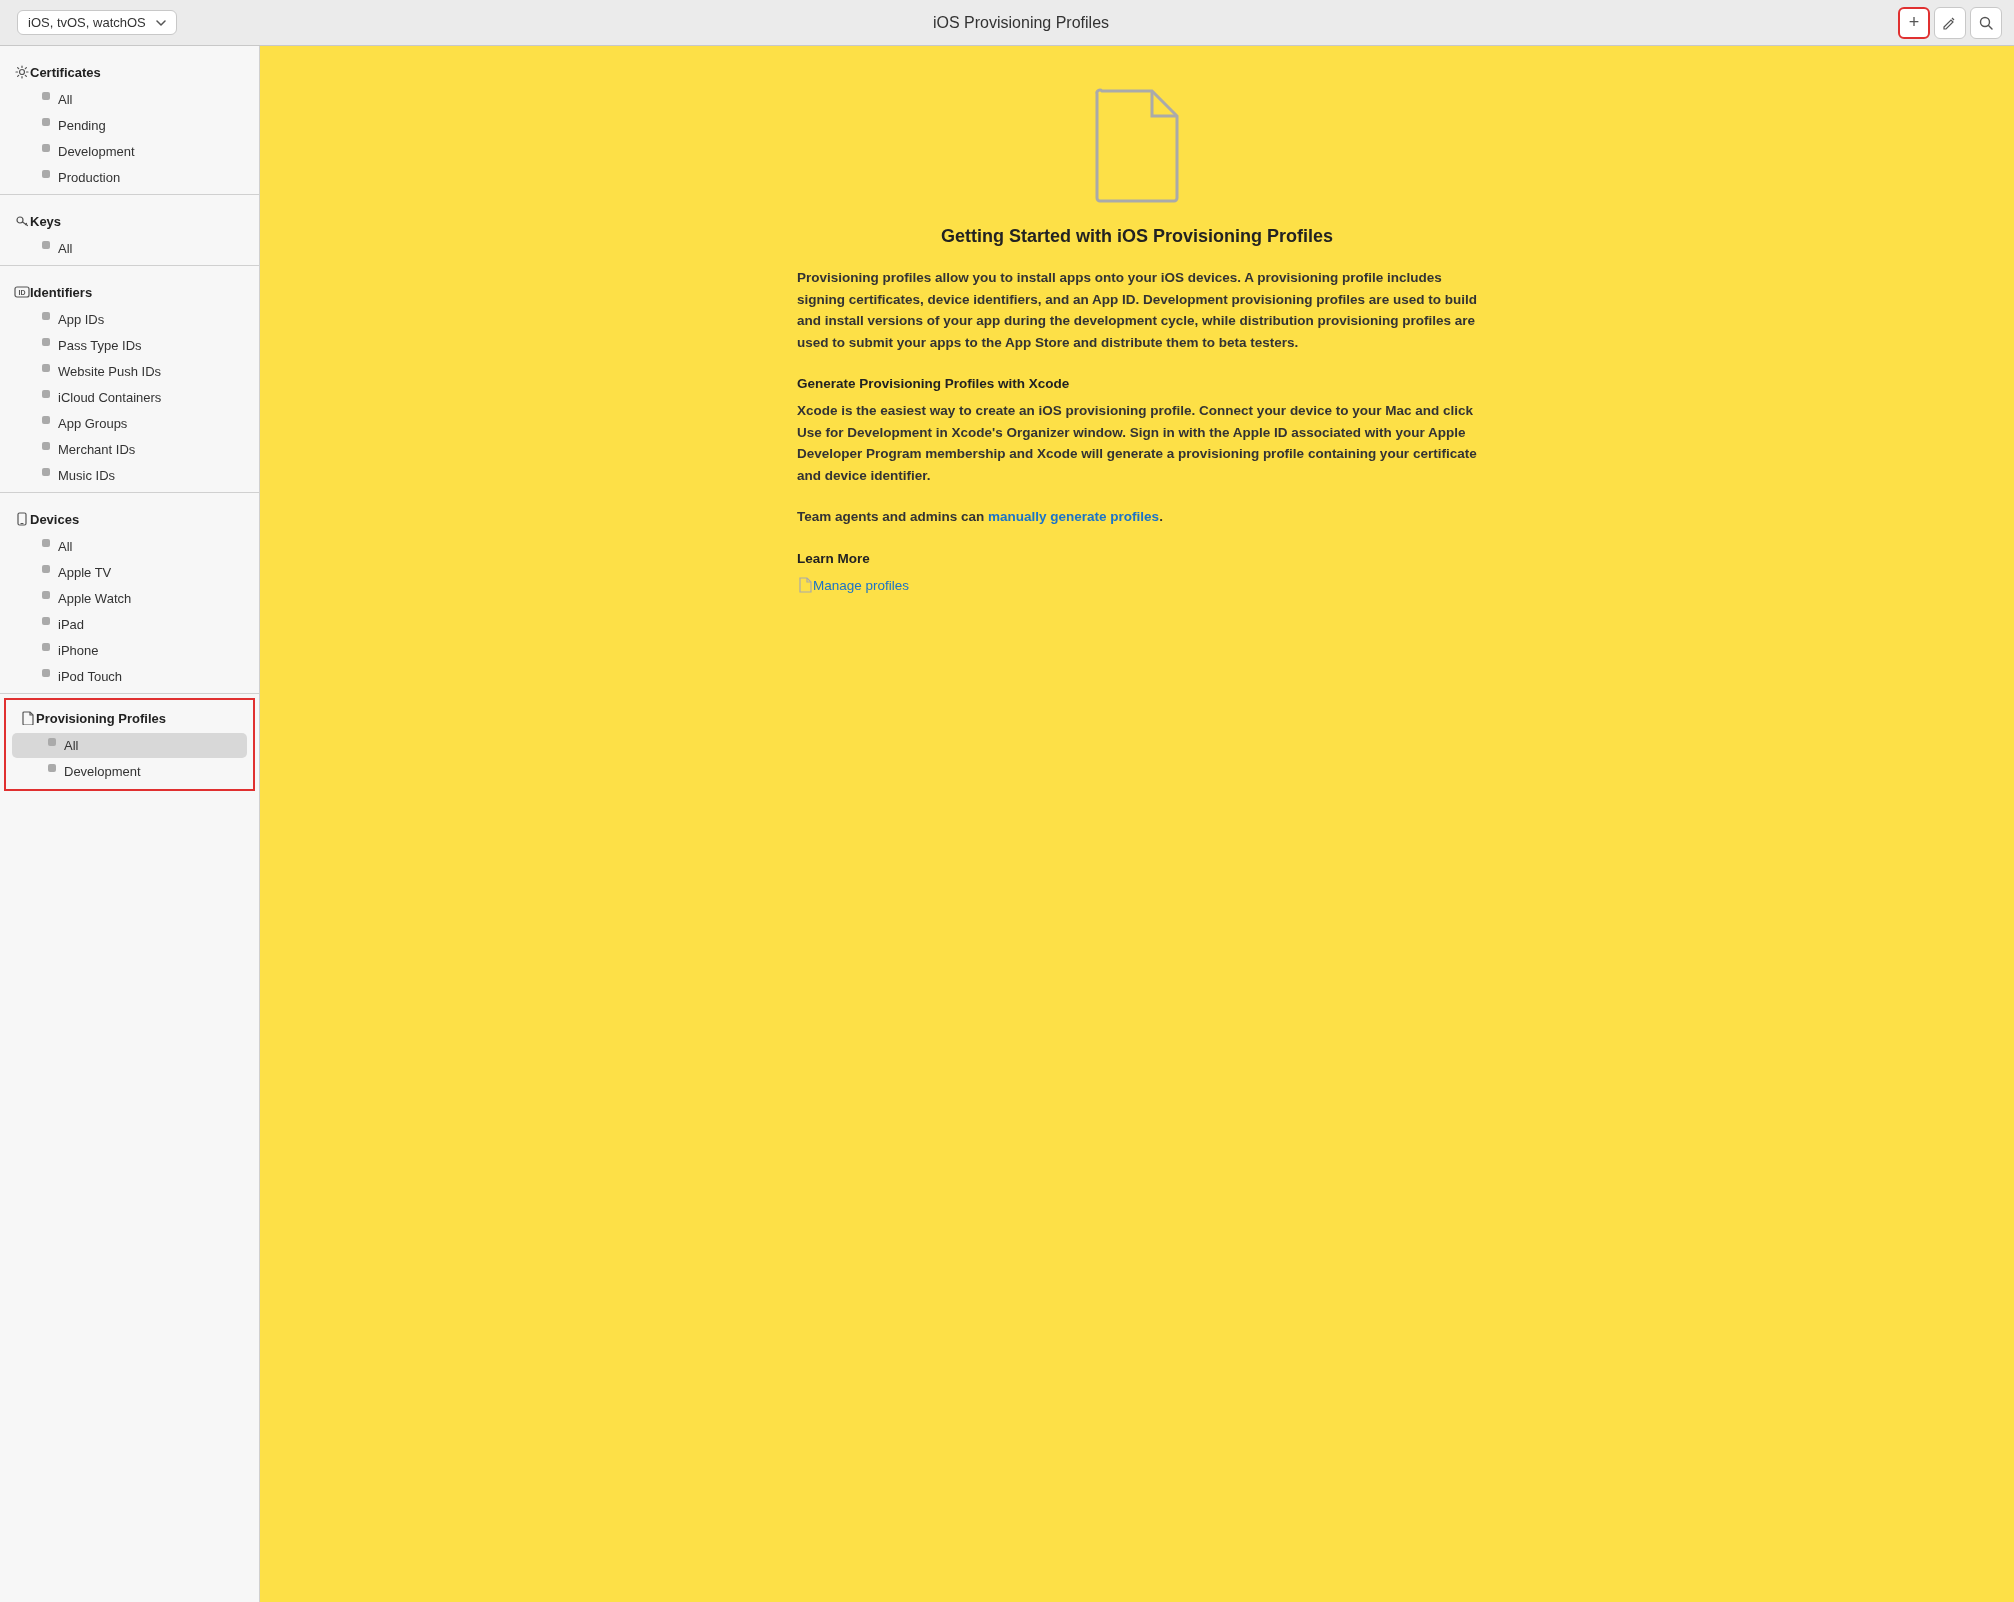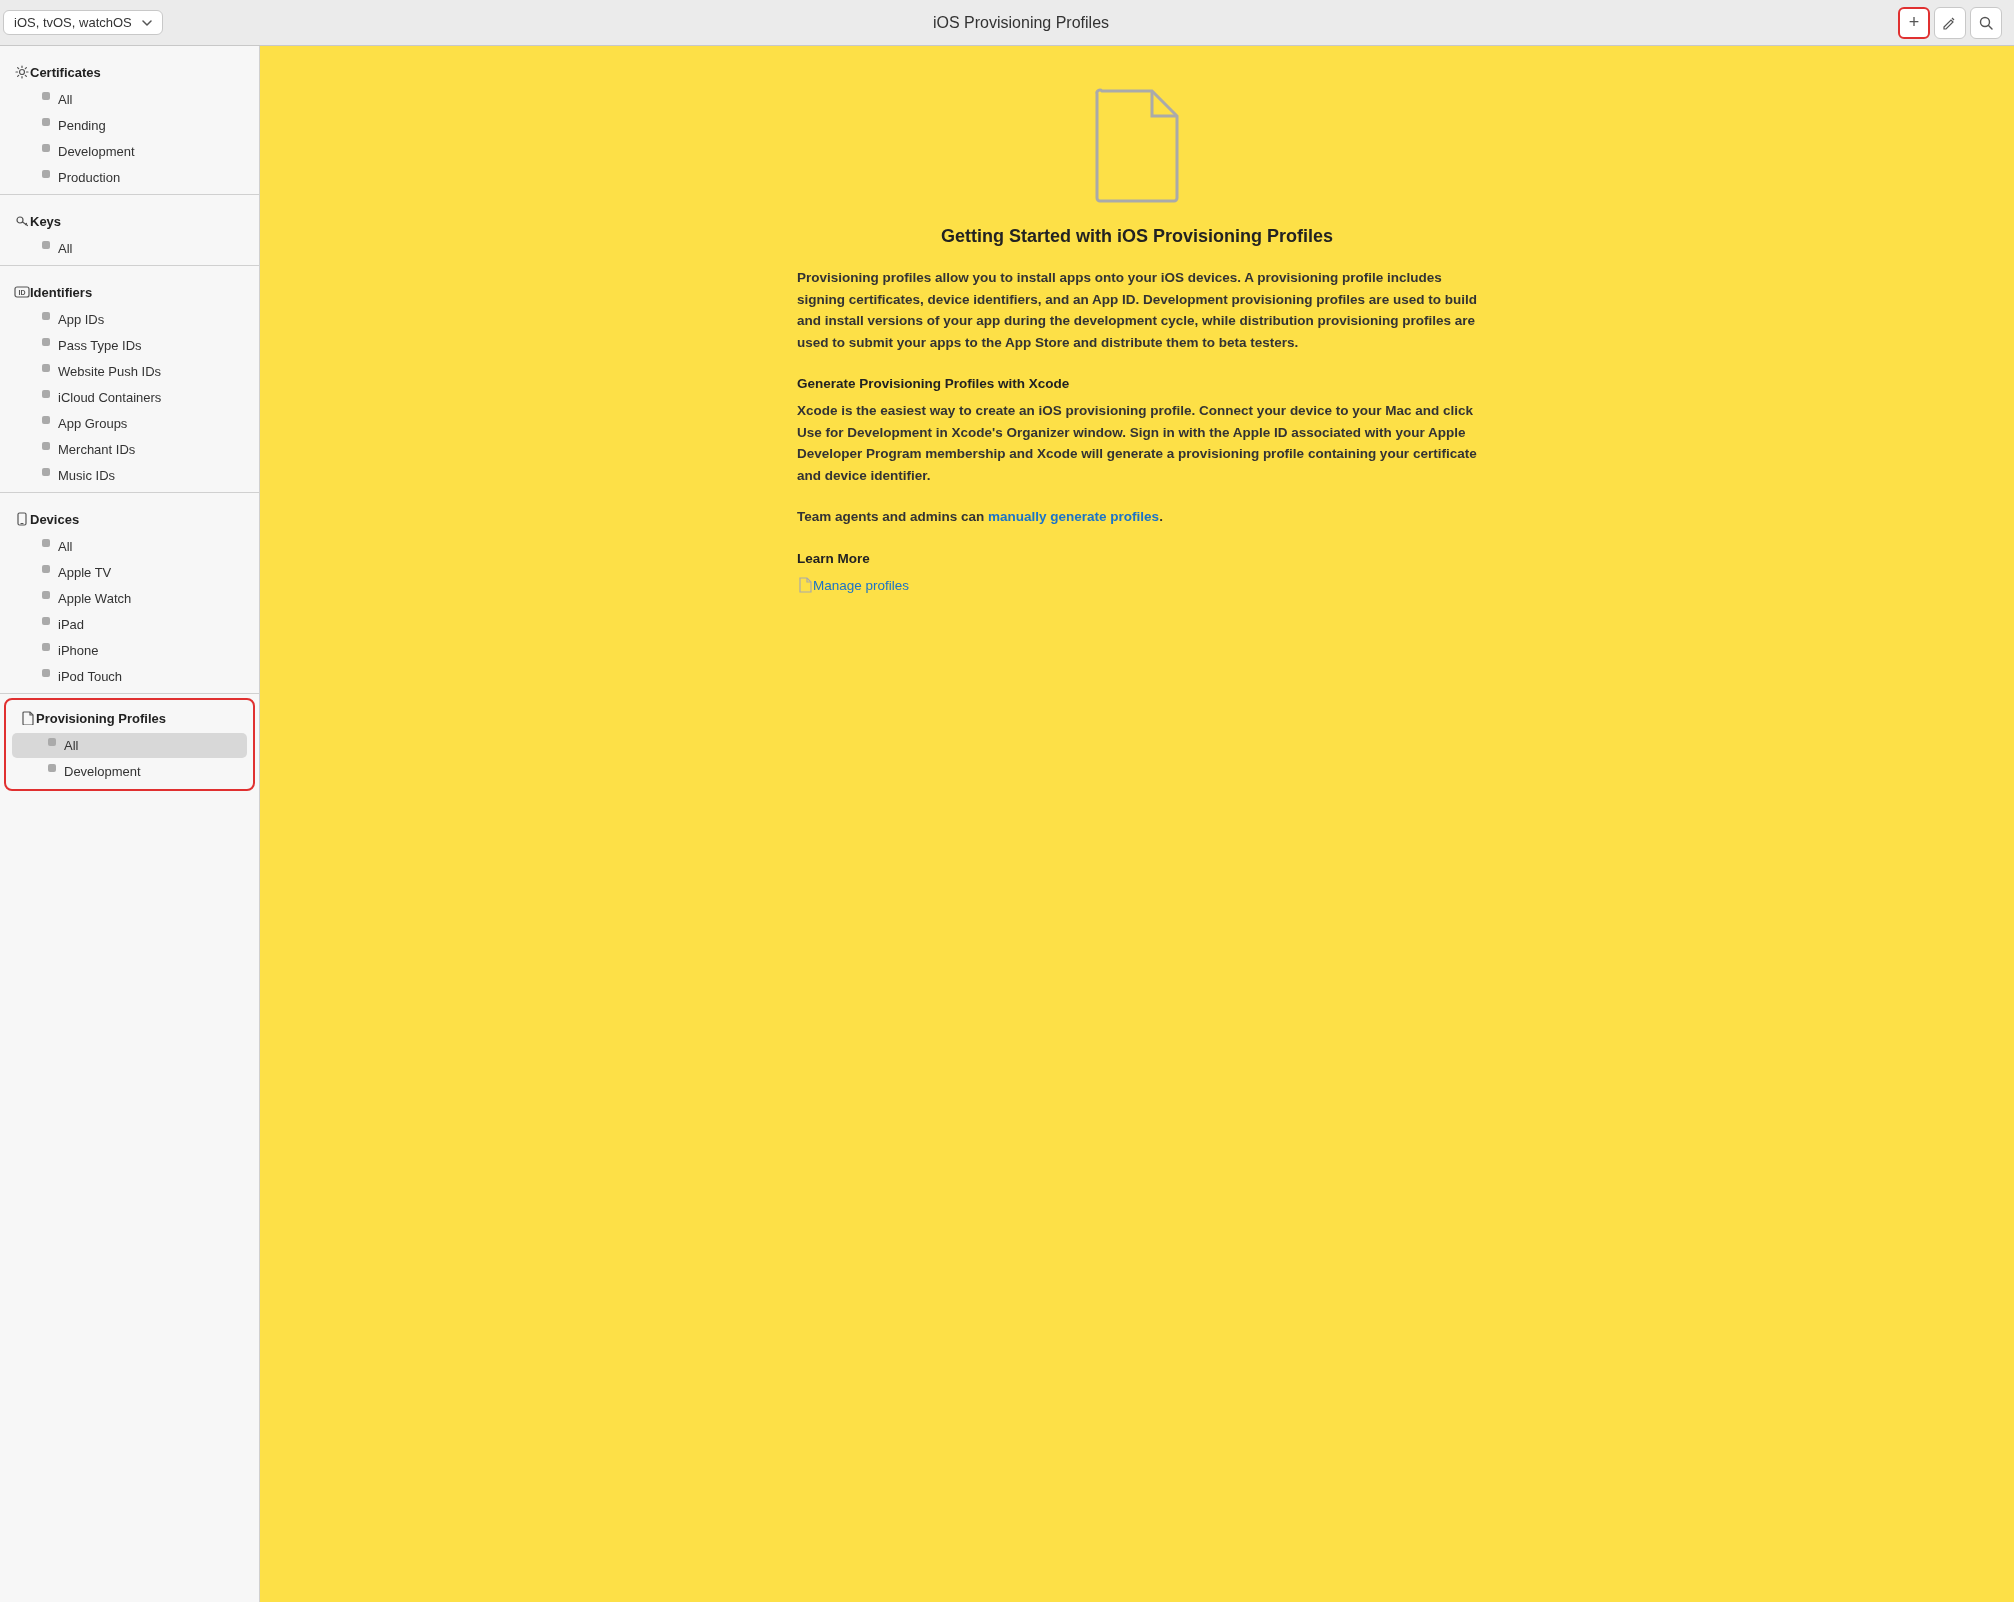--- a/index.html
+++ b/index.html
@@ -33,21 +33,21 @@
     .top-bar-title {
       font-size: 16px;
       font-weight: 400;
       color: #333;
       text-align: center;
       margin-left: 28px;
     }
 
     .top-bar-left {
       position: absolute;
-      left: 3px;
+      left: 17px;
       display: flex;
       align-items: center;
     }
 
     .top-bar-right {
       position: absolute;
       right: 12px;
       display: flex;
       align-items: center;
       gap: 4px;
@@ -169,21 +169,21 @@
       width: 8px;
       height: 8px;
       background: #aaa;
       border-radius: 2px;
       flex-shrink: 0;
     }
 
     
     .provisioning-section {
       border: 2px solid #e03030;
-      border-radius: 8px;
+      border-radius: 0;
       margin: 0 4px;
       padding: 4px 0;
     }
 
     
     .content-area {
       flex: 1;
       background: #fde047;
       overflow-y: auto;
       padding: 40px 60px;

